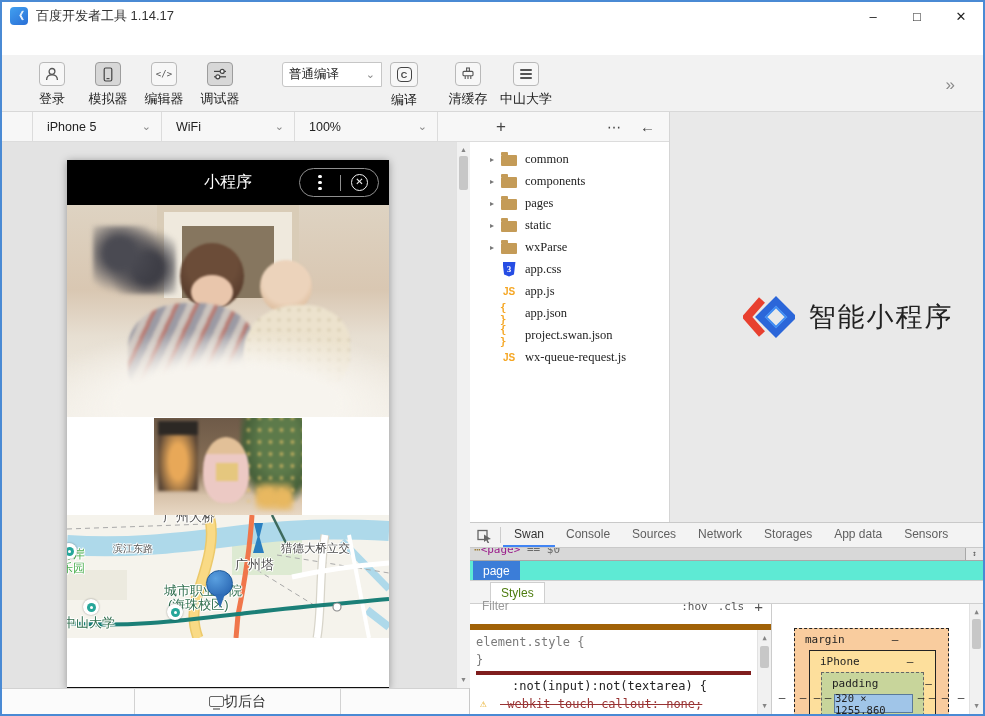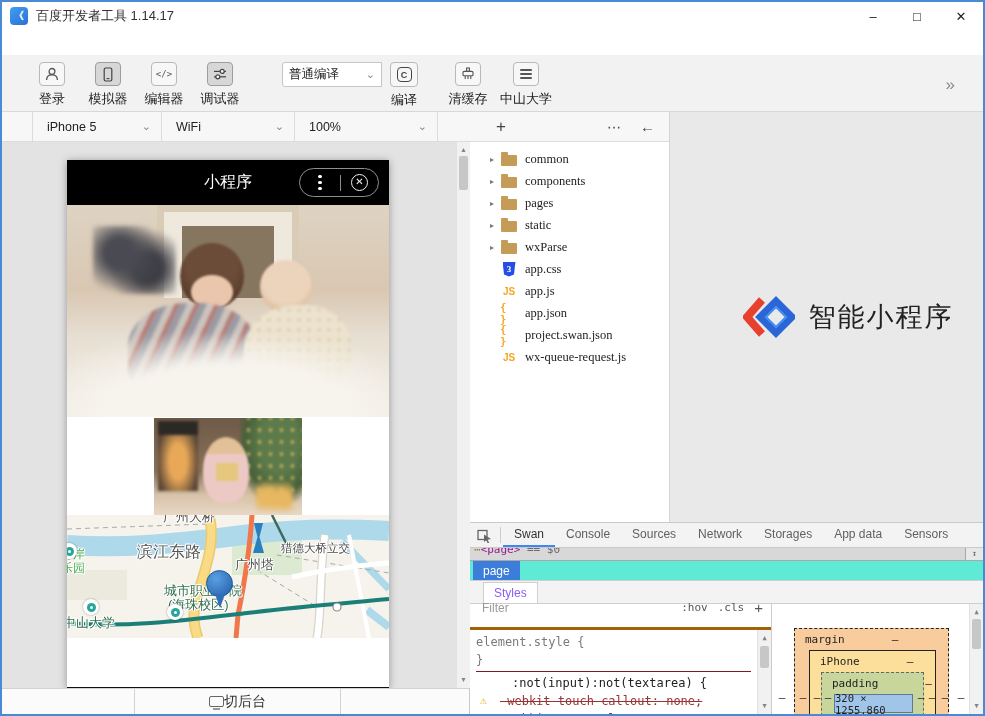--- a/index.html
+++ b/index.html
@@ -163,32 +163,32 @@
   .dt-tab.active{color:#333;border-bottom-color:#4285f4;}
   .dom-line{height:13px;background:#d8d8d8;border-bottom:1px solid #a8a8a8;overflow:hidden;display:flex;
     font-family:"DejaVu Sans Mono",monospace;font-size:11px;}
   .dom-text{flex:1;margin-top:-5px;padding-left:4px;white-space:nowrap;}
   .dom-text .pre{color:#9a7a30;} .dom-text .tag{color:#9a1a8a;} .dom-text .eq{color:#6a6a6a;}
   .dom-ud{width:18px;border-left:1px solid #a8a8a8;background:#e8e8e8;font-size:8px;line-height:12px;text-align:center;color:#555;}
   .crumb-row{height:19px;background:#5eead4;display:flex;align-items:stretch;}
   .crumb{background:#3b7dd8;color:#fff;font-size:12px;padding:1px 10px 0 10px;margin-left:3px;display:flex;align-items:center;}
   .styles-tabbar{height:24px;background:#f3f3f3;border-top:1px solid #cfcfcf;border-bottom:1px solid #cfcfcf;
     display:flex;align-items:flex-end;}
-  .styles-tab{background:#fff;border:1px solid #cfcfcf;border-bottom:none;font-size:12px;color:#8b5cf6;
-    padding:3px 10px;margin-left:13px;}
+  .styles-tab{background:#fff;border:1px solid #cfcfcf;border-bottom:none;font-size:12px;color:#4d7c0f;
+    padding:3px 10px;margin-left:20px;}
   .dt-body{flex:1;display:flex;min-height:0;}
   .styles-pane{width:302px;display:flex;flex-direction:column;border-right:1px solid #ccc;min-height:0;}
-  .filter-row{height:26px;border-bottom:3px solid #a16207;display:flex;align-items:center;padding:0 8px 16px 10px;}
+  .filter-row{height:26px;border-bottom:6px solid #a16207;display:flex;align-items:center;padding:0 8px 16px 10px;}
   .filter-input{flex:1;border:none;outline:none;font-size:12px;color:#333;background:rgba(0,0,0,0);}
   .filter-input::placeholder{color:#999;}
   .toggle{font-size:11px;color:#555;margin-left:10px;font-family:"DejaVu Sans Mono",monospace;}
   .addrule{font-size:15px;color:#555;margin-left:10px;}
   .rules{flex:1;position:relative;overflow:hidden;font-family:"DejaVu Sans Mono",monospace;font-size:12px;line-height:18px;}
   .rules-inner{padding:3px 20px 0 6px;}
-  .rule-block{border-bottom:1px solid #7f1d1d;padding-bottom:2px;margin-bottom:2px;}
+  .rule-block{border-bottom:4px solid #7f1d1d;padding-bottom:2px;margin-bottom:2px;}
   .sel-gray{color:#7a7a7a;} .sel-dark{color:#222;margin-left:36px;}
   .prop-row{position:relative;padding-left:24px;color:#993333;}
   .prop-row .ptext{text-decoration:line-through;}
   .prop-warn{position:absolute;left:4px;top:0;color:#e6a817;font-size:11px;}
   .styles-scroll{right:0;}
   .box-pane{flex:1;position:relative;overflow:hidden;background:#fff;font-family:"DejaVu Sans Mono",monospace;color:#222;}
   .bm{position:absolute;}
   .bm-label-row{display:flex;align-items:center;height:20px;padding-left:10px;font-size:11px;gap:47px;}
   .bm-label-row .d{margin-left:auto;margin-right:46%;}
   .bm-margin{left:22px;top:24px;width:155px;height:150px;background:#f9cc9e;border:1px dashed #222;}
@@ -362,21 +362,21 @@
               <path d="M142,0 C150,28 136,60 129,85 C125,100 127,112 131,123" fill="none" stroke="#ecc96a" stroke-width="11"></path>
               <path d="M142,0 C150,28 136,60 129,85 C125,100 127,112 131,123" fill="none" stroke="#f9da85" stroke-width="8"></path>
               <path d="M185,0 C183,32 177,70 171,100 L169,123" fill="none" stroke="#f0764b" stroke-width="5"></path>
               <path d="M205,0 L220,30" fill="none" stroke="#3e6b5e" stroke-width="2.5"></path>
               <path d="M0,108 C60,113 120,105 180,98 C230,92 280,88 322,84" fill="none" stroke="#1b7f77" stroke-width="4"></path>
               <circle cx="270" cy="92" r="4" fill="#fff" stroke="#8a8a8a" stroke-width="1.2"></circle>
               <polygon points="187,8 196,8 192.5,22 197,38 186,38 190.5,22" fill="#2a7fc0"></polygon>
             </svg>
             <div id="map-labels">
                 <div class="map-label" style="left: 96px; top: -7px; font-size: 13px; color: rgb(77, 77, 77);">广州大桥</div>
-                <div class="map-label" style="left: 46px; top: 27px; font-size: 16px; color: rgb(85, 85, 85); margin-left: 24px;">滨江东路</div>
+                <div class="map-label" style="left: 46px; top: 27px; font-size: 10px; color: rgb(85, 85, 85);">滨江东路</div>
                 <div class="map-label" style="left: 168px; top: 41px; font-size: 13px; color: rgb(77, 77, 77);">广州塔</div>
                 <div class="map-label" style="left: 214px; top: 26px; font-size: 11.5px; color: rgb(77, 77, 77);">猎德大桥立交</div>
                 <div class="map-label" style="left: 97px; top: 67px; font-size: 13px; color: rgb(47, 110, 77);">城市职业学院</div>
                 <div class="map-label" style="left: 101px; top: 81px; font-size: 13px; color: rgb(47, 110, 77);">(海珠校区)</div>
                 <div class="map-label" style="left: -4px; top: 99px; font-size: 13px; color: rgb(47, 110, 77);">中山大学</div>
                 <div class="map-label" style="left: -6px; top: 31px; font-size: 12px; color: rgb(76, 175, 80);">海岸</div>
                 <div class="map-label" style="left: -6px; top: 45px; font-size: 12px; color: rgb(76, 175, 80);">乐园</div>
               </div>
             <div class="station" style="left:-6px;top:28px;">
                 <i></i>

